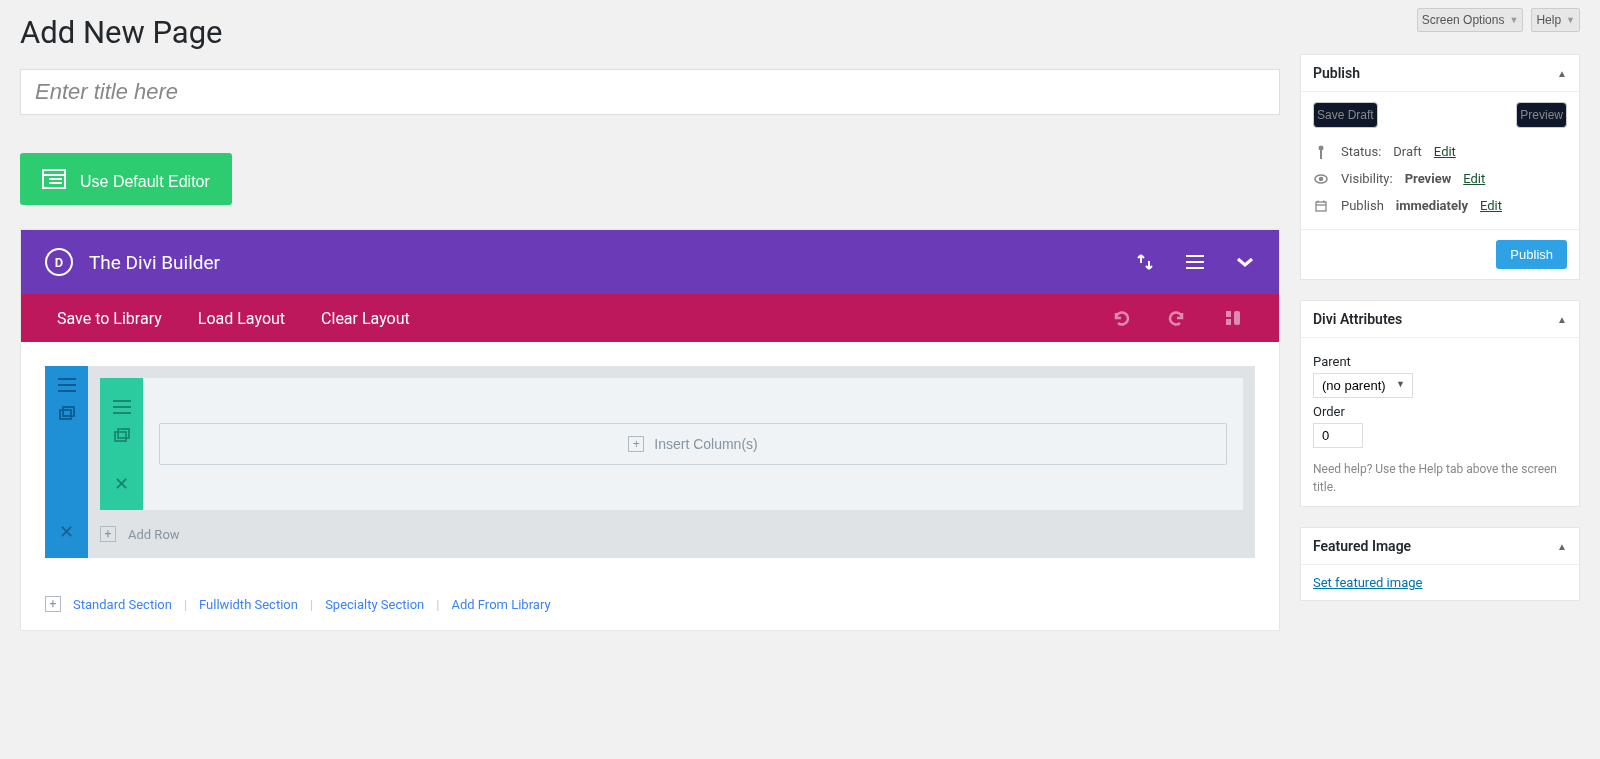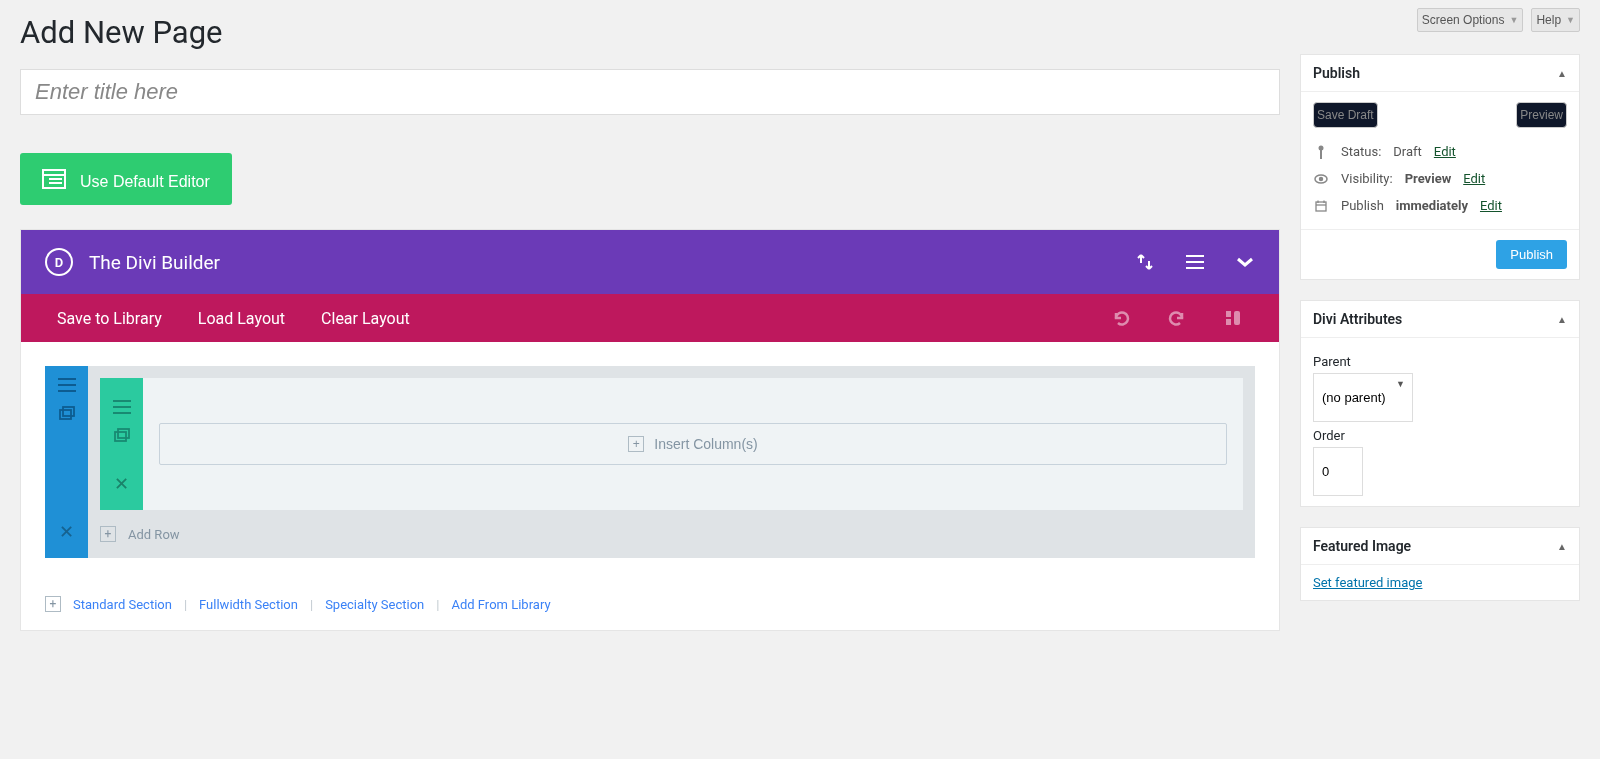--- a/index.html
+++ b/index.html
@@ -99,21 +99,21 @@
 .pub-line { display: flex; align-items: center; gap: 12px; padding: 6px 0; font-size: 13px; color: #555; }
 .pub-line a { color: #14532d; text-decoration: underline; cursor: pointer; }
 .pub-icon { width: 16px; color: #888; display: flex; align-items: center; justify-content: center; }
 .pub-footer { border-top: 1px solid #eee; padding: 10px 12px; display: flex; justify-content: flex-end; }
 .publish-btn {
   background: #2ea2e5; color: #fff; border: none;
   padding: 7px 14px; font-size: 13px; border-radius: 3px; cursor: pointer;
 }
 .attr-label { display: block; margin: 6px 0 4px 0; }
 .attr-select, .attr-input {
-  border: 1px solid #ddd; padding: 16px 8px; font-size: 13px;
+  border: 1px solid #ddd; padding: 4px 8px; font-size: 13px;
 }
 .attr-select { width: 100px; appearance: none; background: #fff; }
 .select-wrap { position: relative; display: inline-block; }
 .select-arrow { position: absolute; right: 8px; top: 6px; font-size: 9px; color: #555; pointer-events: none; }
 .attr-input { width: 50px; }
 .help-text { font-size: 12px; color: #888; margin-top: 12px; line-height: 1.5; }
 .link-text { color: #0073aa; text-decoration: underline; font-size: 13px; cursor: pointer; }
 
 .hi { width: 18px; height: 2px; background: #fff; margin: 2px 0; }
 .hi-section { background: #0d5c91; }
@@ -328,20 +328,21 @@
       <div class="metabox-body">
         <label class="attr-label">Parent</label>
         <div class="select-wrap">
           <select class="attr-select">
             <option>(no parent)</option>
           </select>
           <span class="select-arrow">▼</span>
         </div>
         <label class="attr-label">Order</label>
         <input type="text" class="attr-input" value="0" style="">
+        <div class="help-text">Need help? Use the Help tab above the screen title.</div>
       </div>
     </div>
 
     <div class="metabox">
       <div class="metabox-hdr">
         <span>Featured Image</span>
         <span class="toggle-tri">▲</span>
       </div>
       <div class="metabox-body">
         <a class="link-text">Set featured image</a>

